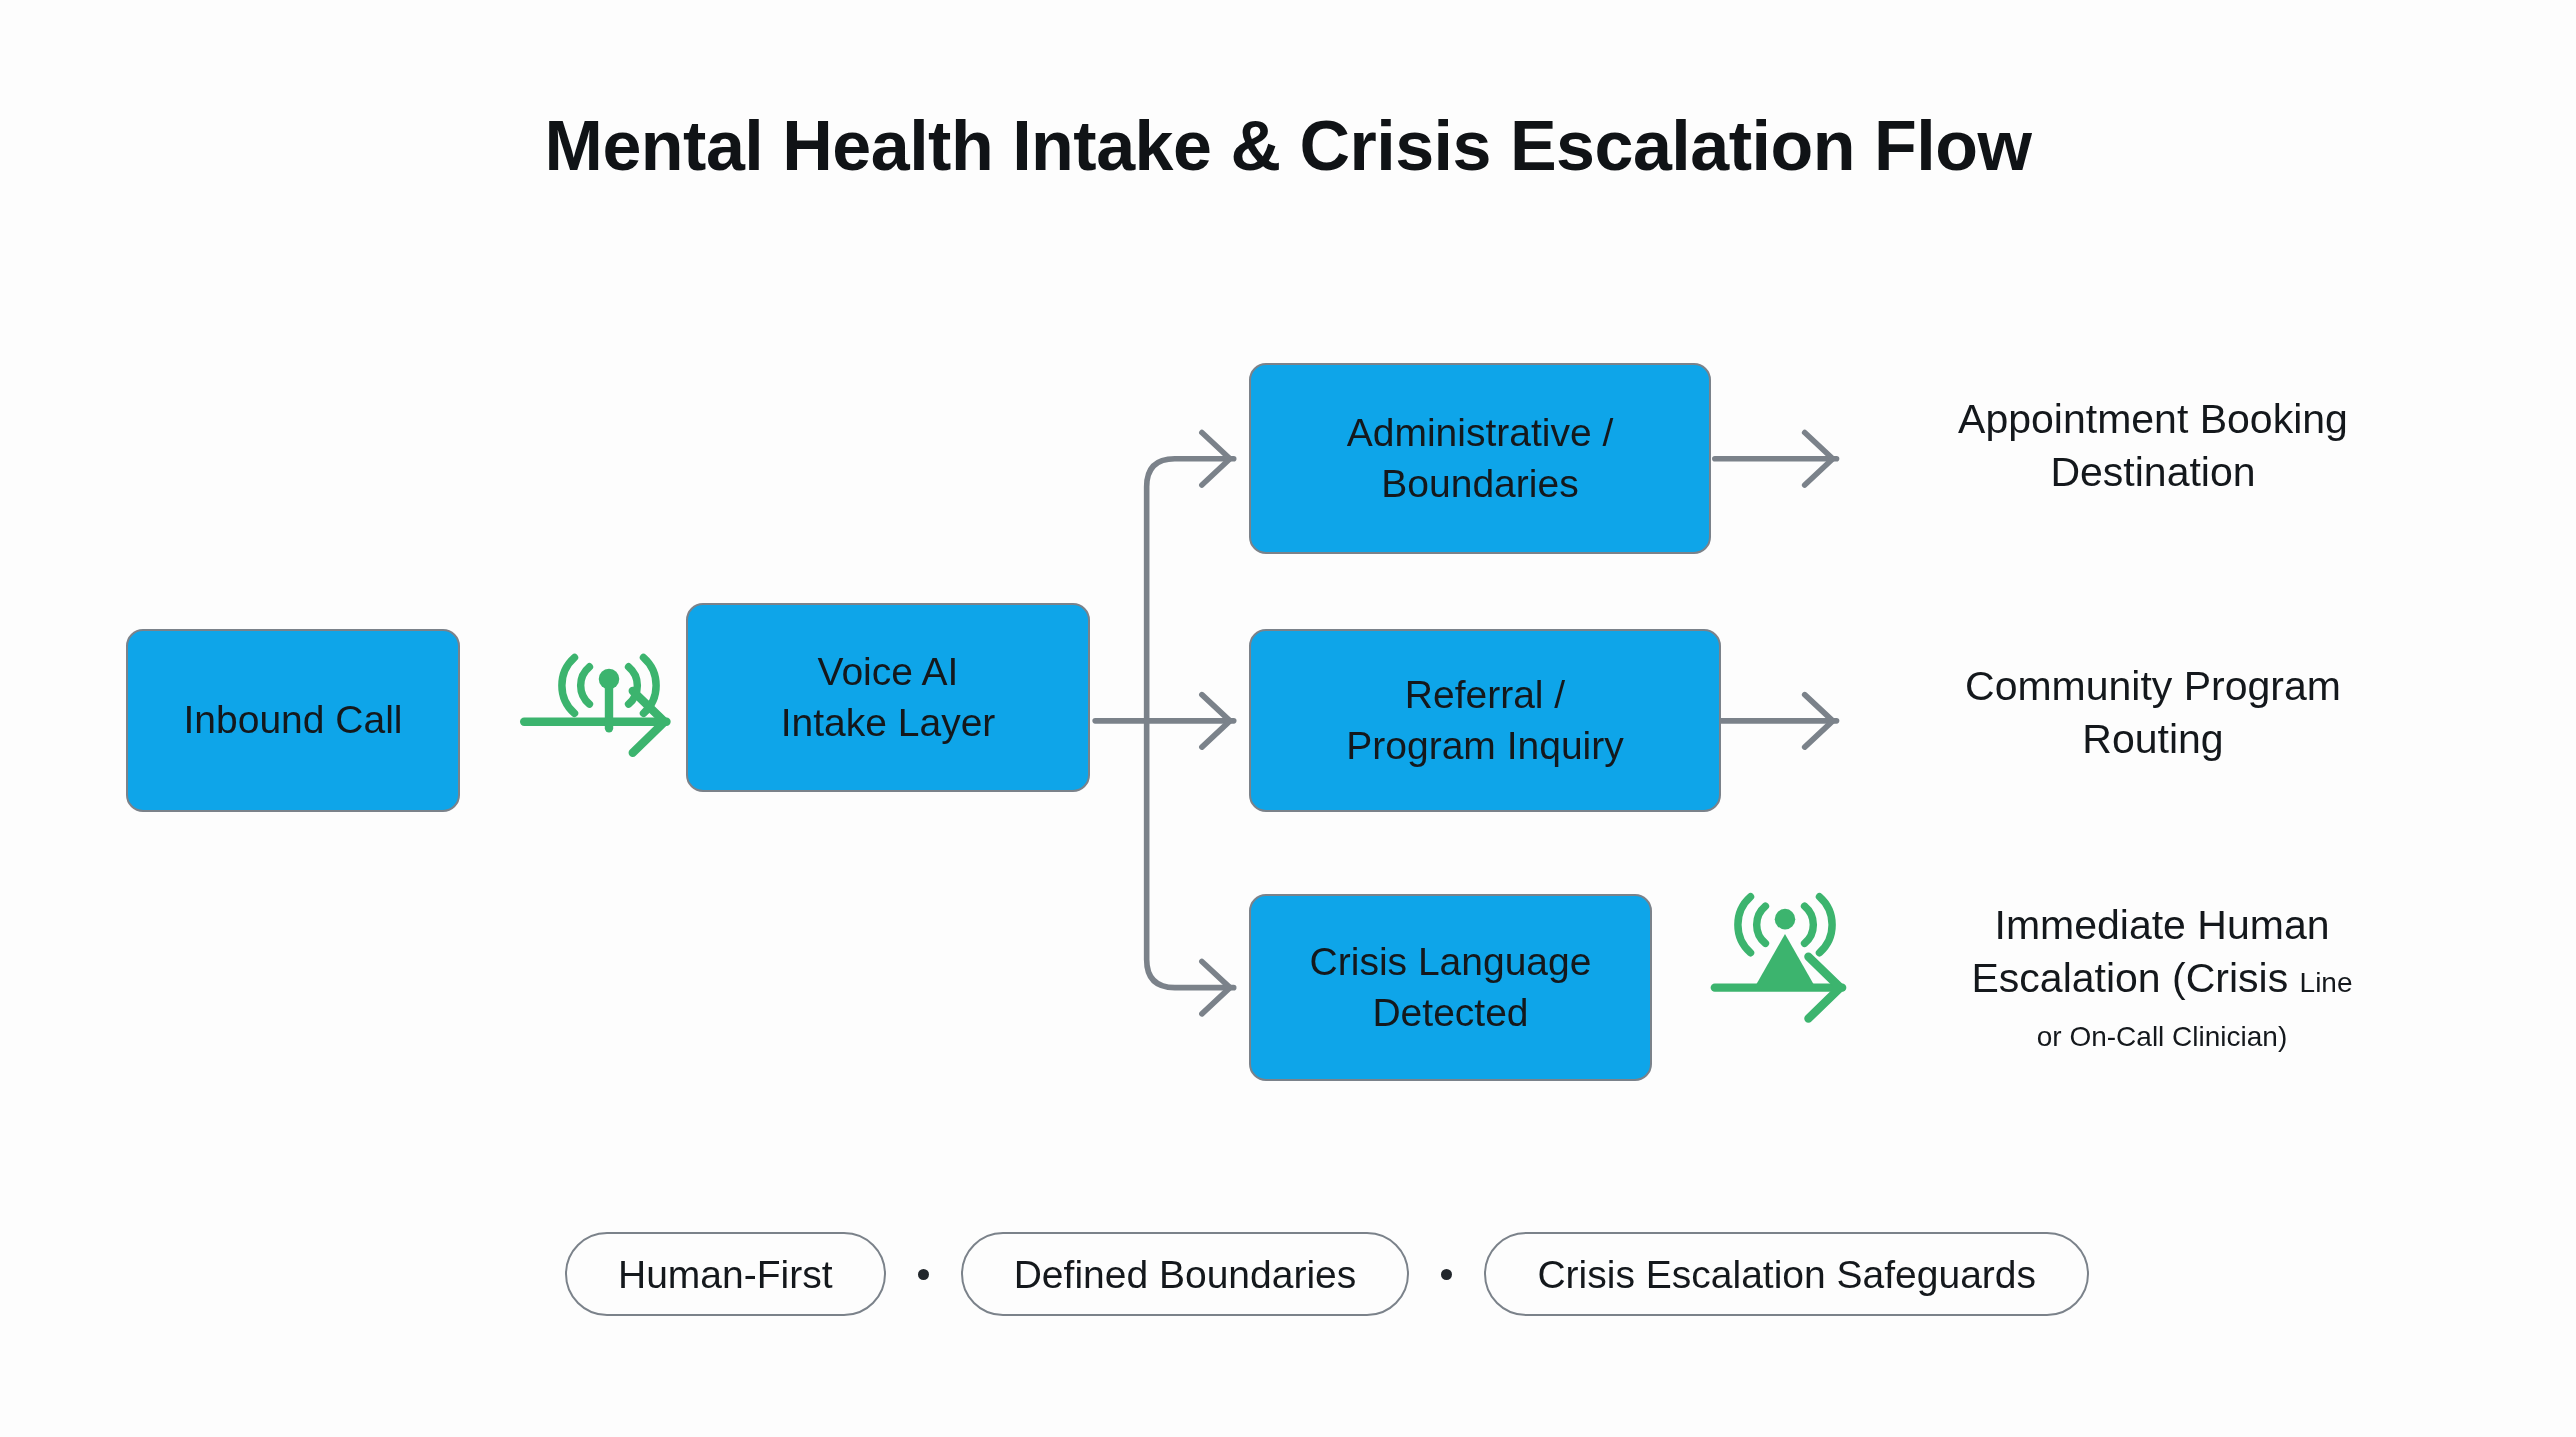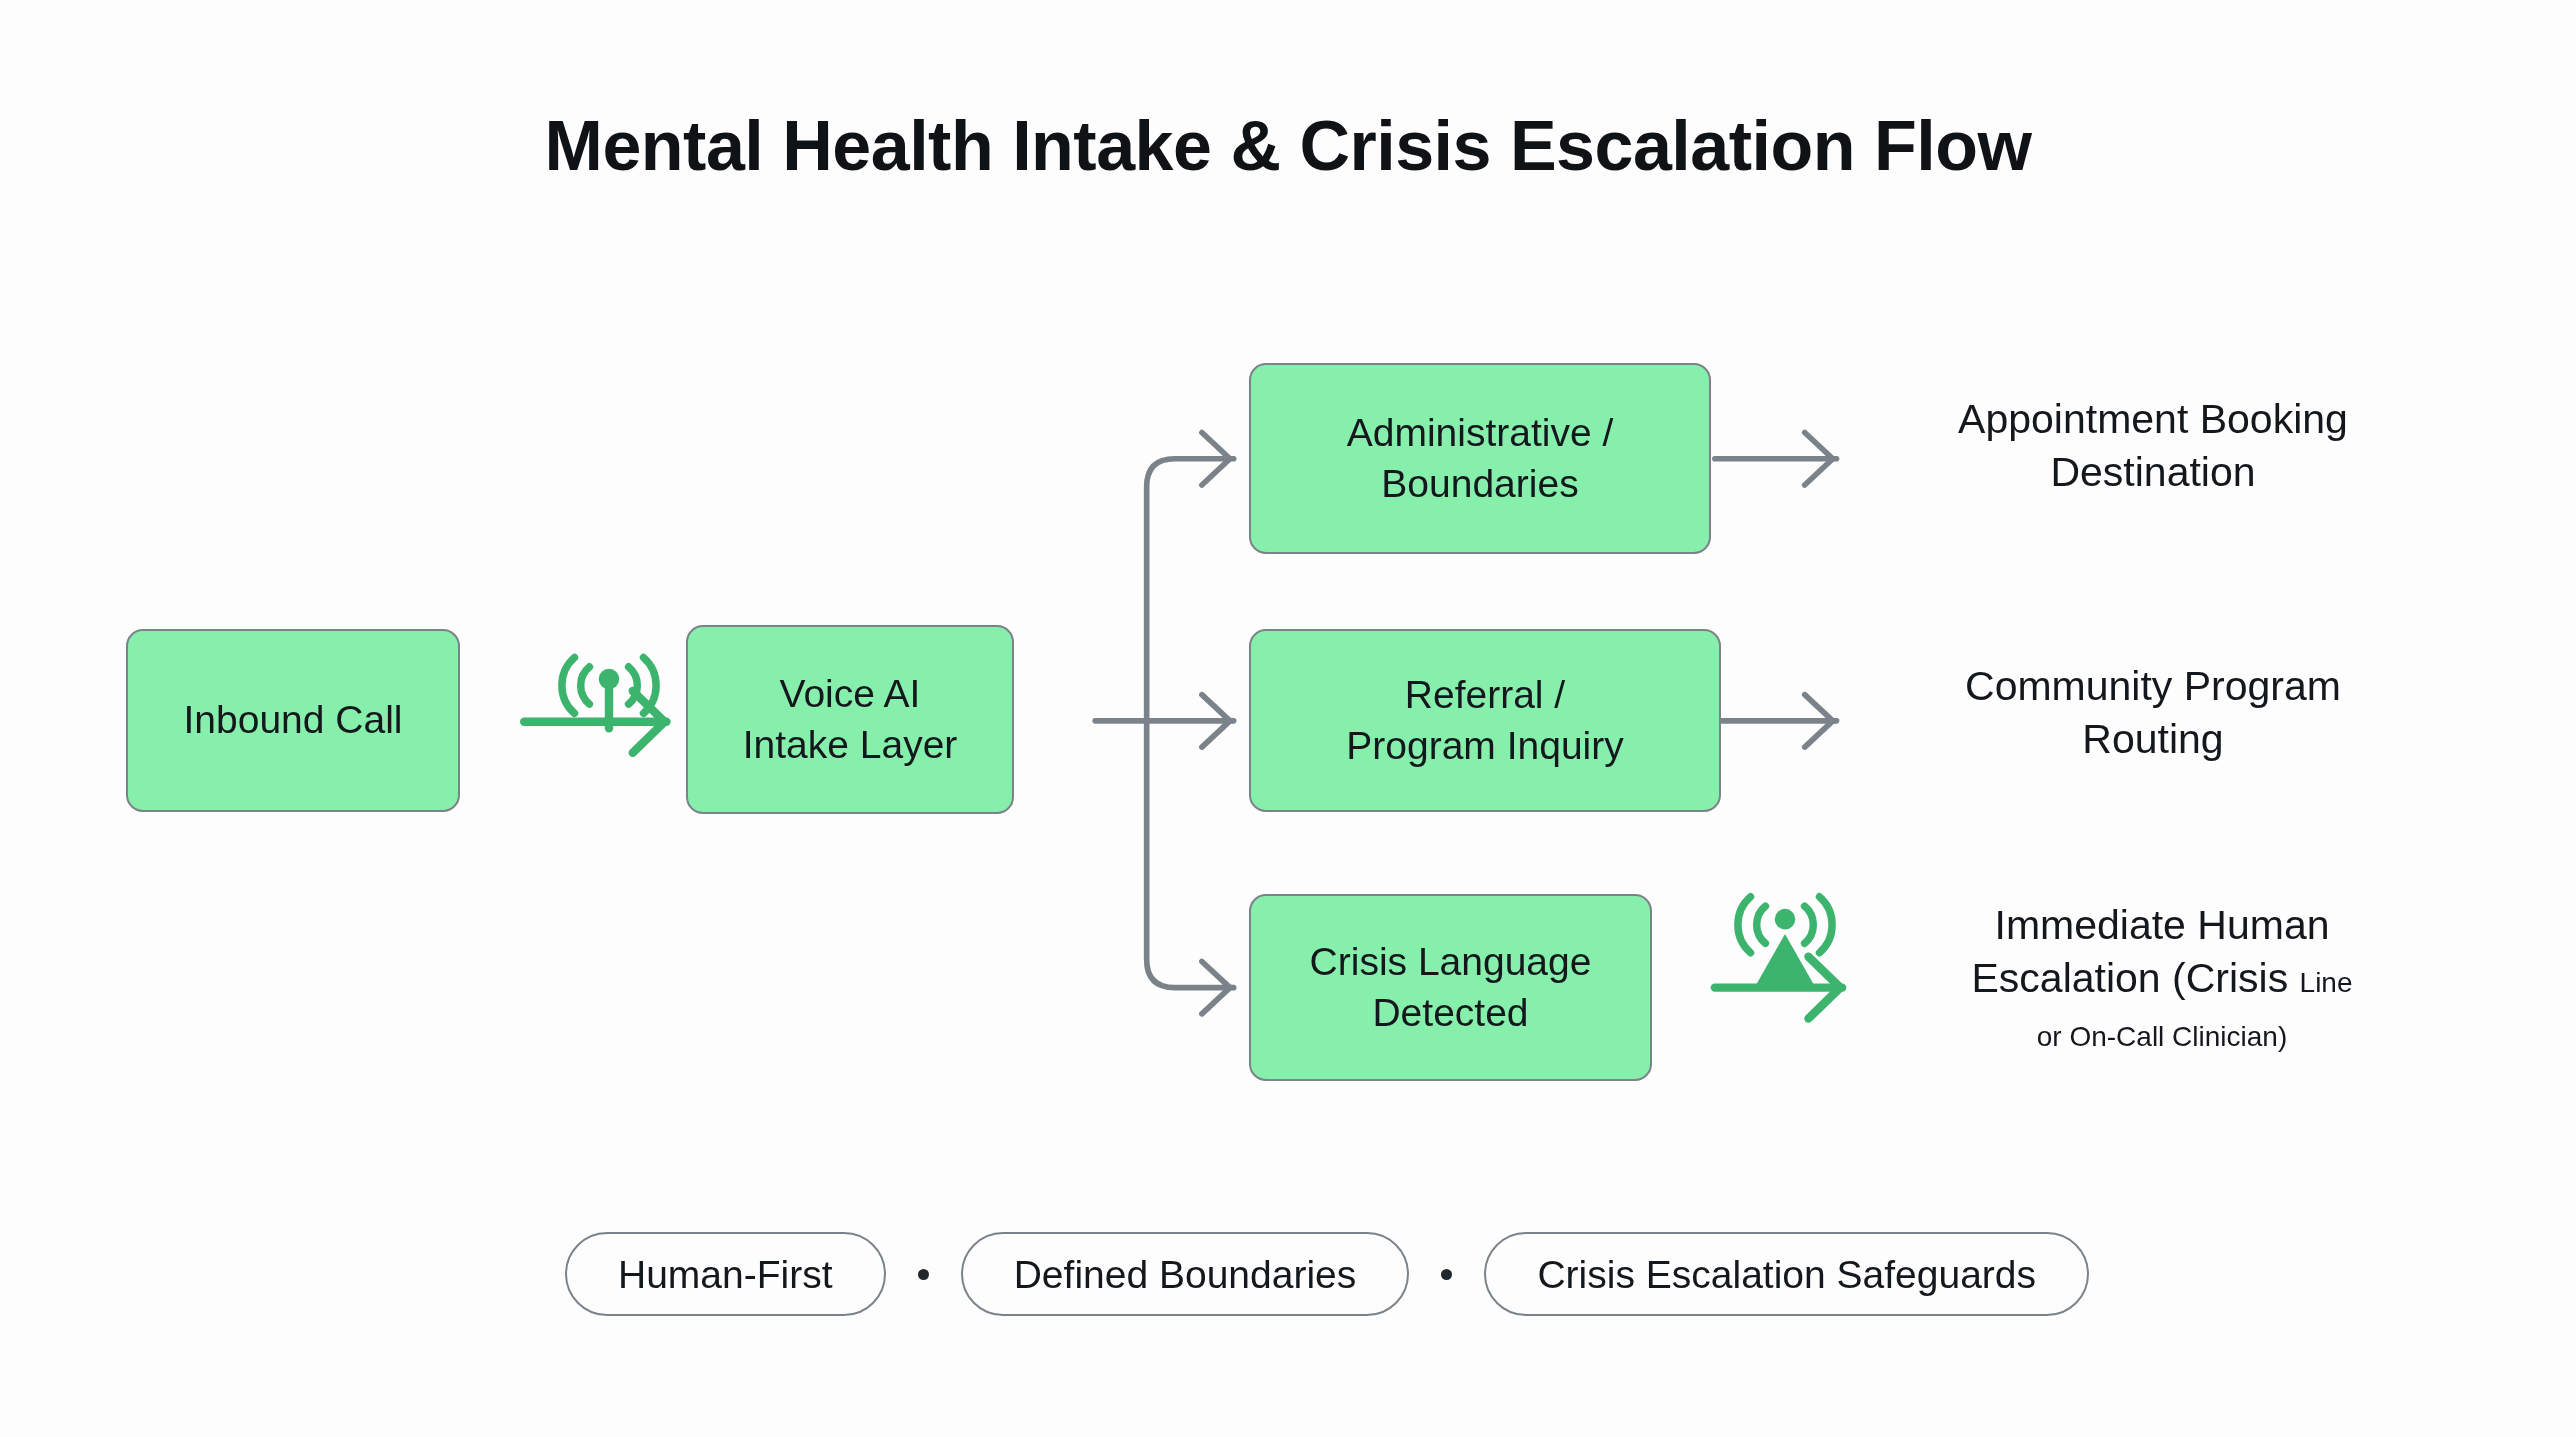--- a/index.html
+++ b/index.html
@@ -24,31 +24,31 @@
 
   
   #wires{position:absolute;left:0;top:0;width:2576px;height:1438px;}
 
   
   .node{
     position:absolute;
     box-sizing:border-box;
     border:2.8px solid #7b828a;
     border-radius:17px;
-    background:#86efac;
+    background:#0ea5e9;
     display:flex;align-items:center;justify-content:center;
     text-align:center;
     font-size:39px;
     line-height:1.30;
     color:#14181c;
     padding:14px 17px;
   }
 
   #n-inbound { left:126px;  top:629px;  width:334px;  height:183px; }
-  #n-voice   { left:686px;  top:625px;  width:328px;  height:189px; }
+  #n-voice   { left:686px;  top:603px;  width:404px;  height:189px; }
   #n-admin   { left:1249px; top:363px;  width:462px;  height:191px; }
   #n-referral{ left:1249px; top:629px;  width:472px;  height:183px; }
   #n-crisis  { left:1249px; top:894px;  width:403px;  height:187px; }
 
   
   .dest{
     position:absolute;
     text-align:center;
     font-size:41px;
     line-height:1.30;

